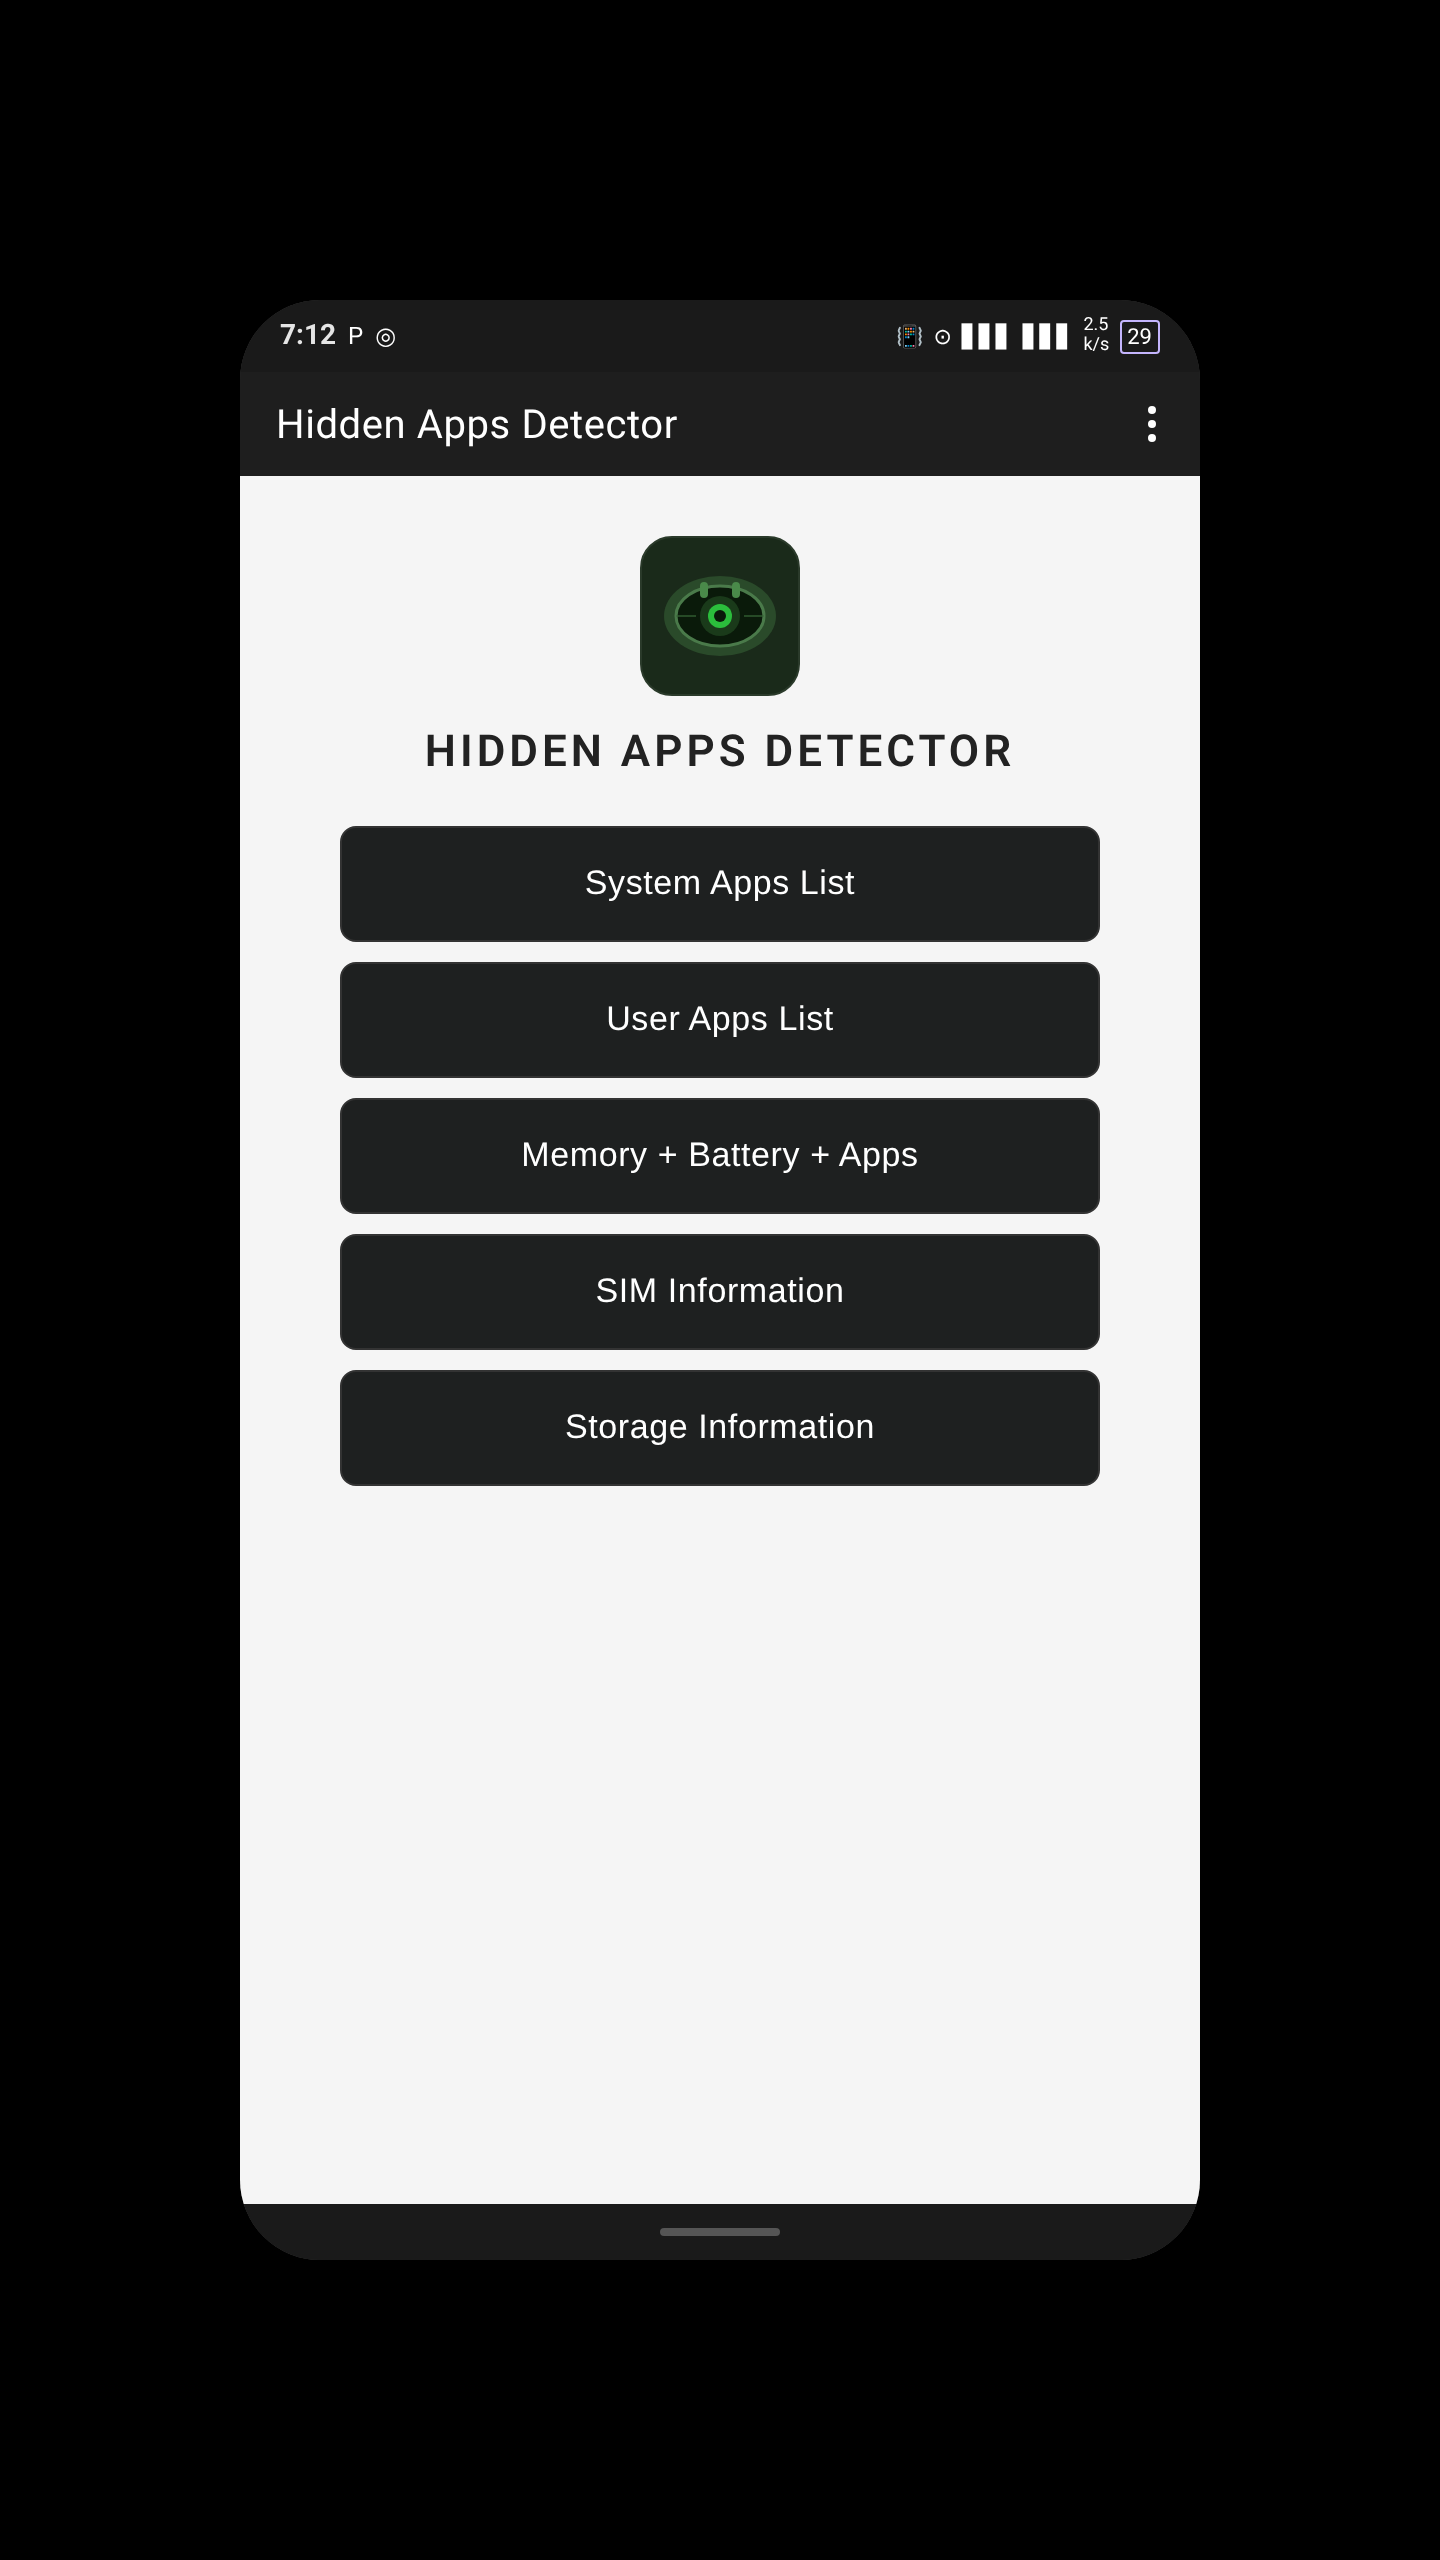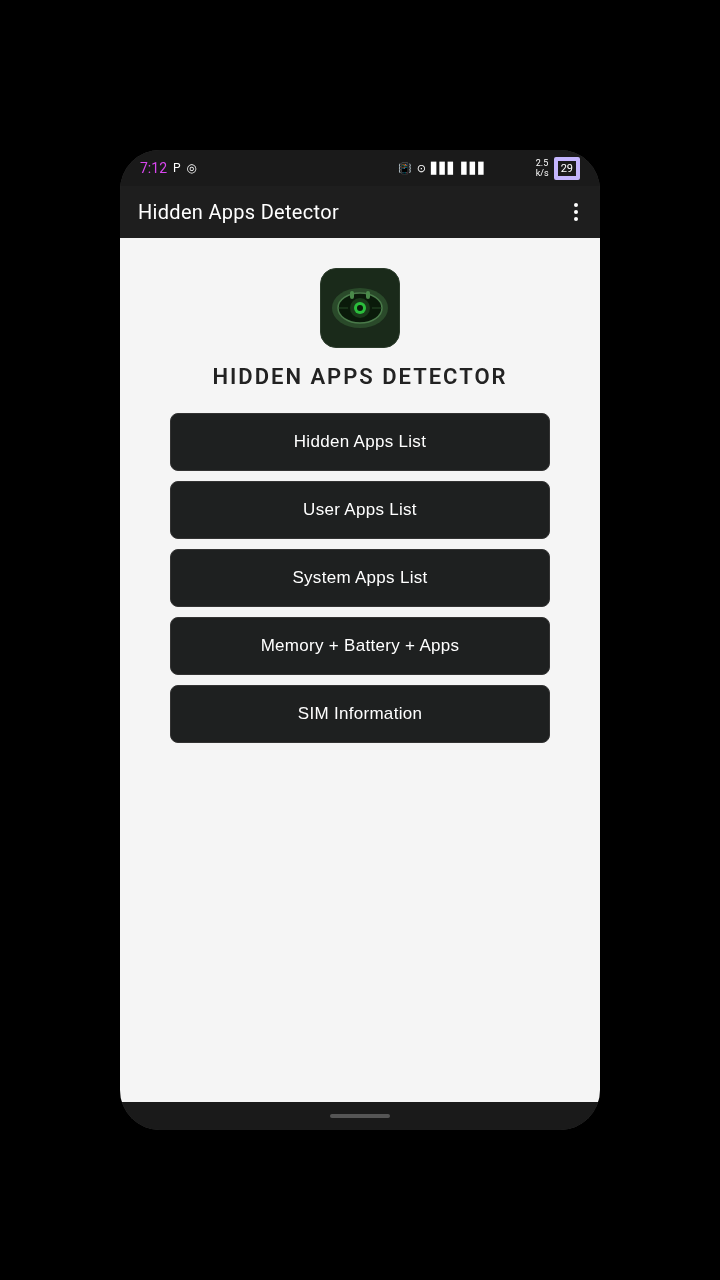--- a/index.html
+++ b/index.html
@@ -33,23 +33,23 @@
       background: #1a1a1a;
       height: 36px;
       display: flex;
       align-items: center;
       justify-content: space-between;
       padding: 0 20px;
       flex-shrink: 0;
     }
 
     .status-time {
-      color: #d946ef;
+      color: #e5e5e5;
       font-size: 14px;
-      font-weight: 400;
+      font-weight: 700;
     }
 
     .status-icons {
       display: flex;
       align-items: center;
       gap: 5px;
       color: #fff;
       font-size: 10px;
     }
 
@@ -186,22 +186,22 @@
     <div class="status-left">
       <span class="status-time">7:12</span>
       <span style="color:#fff;font-size:12px;">P</span>
       <span style="color:#fff;font-size:12px;">◎</span>
     </div>
     <div class="status-icons">
       <span style="font-size:11px;">📳</span>
       <span style="font-size:11px;">⊙</span>
       <span style="font-size:11px;">▋▋▋</span>
       <span style="font-size:11px;">▋▋▋</span>
-      <span style="font-size:9px;margin-left:44px;">2.5<br>k/s</span>
-      <span style="font-size:11px;border:4px solid #c4b5fd;padding:1px 3px;border-radius:2px;position:relative;">
+      <span style="font-size:9px;">2.5<br>k/s</span>
+      <span style="font-size:11px;border:1px solid #c4b5fd;padding:1px 3px;border-radius:2px;position:relative;">
         29
       </span>
     </div>
   </div>
 
   <div class="app-bar">
     <span class="app-title">Hidden Apps Detector</span>
     <div class="more-icon">
       <div class="more-dot"></div>
       <div class="more-dot"></div>
@@ -228,25 +228,25 @@
           <rect x="36" y="5" width="4" height="8" rx="2" fill="#4a8a4a"></rect>
 
           <line x1="8" y1="22" x2="18" y2="22" stroke="#3a6a3a" stroke-width="1" opacity="0.6"></line>
           <line x1="42" y1="22" x2="52" y2="22" stroke="#3a6a3a" stroke-width="1" opacity="0.6"></line>
         </svg>
       </div>
     </div>
 
     <h1 class="app-heading">Hidden Apps Detector</h1>
 
-    <button class="menu-button">Hidden Apps List</button>
+    <button class="menu-button">System Apps List</button>
     <button class="menu-button">User Apps List</button>
-    <button class="menu-button">System Apps List</button>
     <button class="menu-button">Memory + Battery + Apps</button>
     <button class="menu-button">SIM Information</button>
+    <button class="menu-button">Storage Information</button>
 
   </div>
 
   <div class="bottom-bar">
     <div class="home-indicator"></div>
   </div>
 
 </div>
 
 </body></html>

